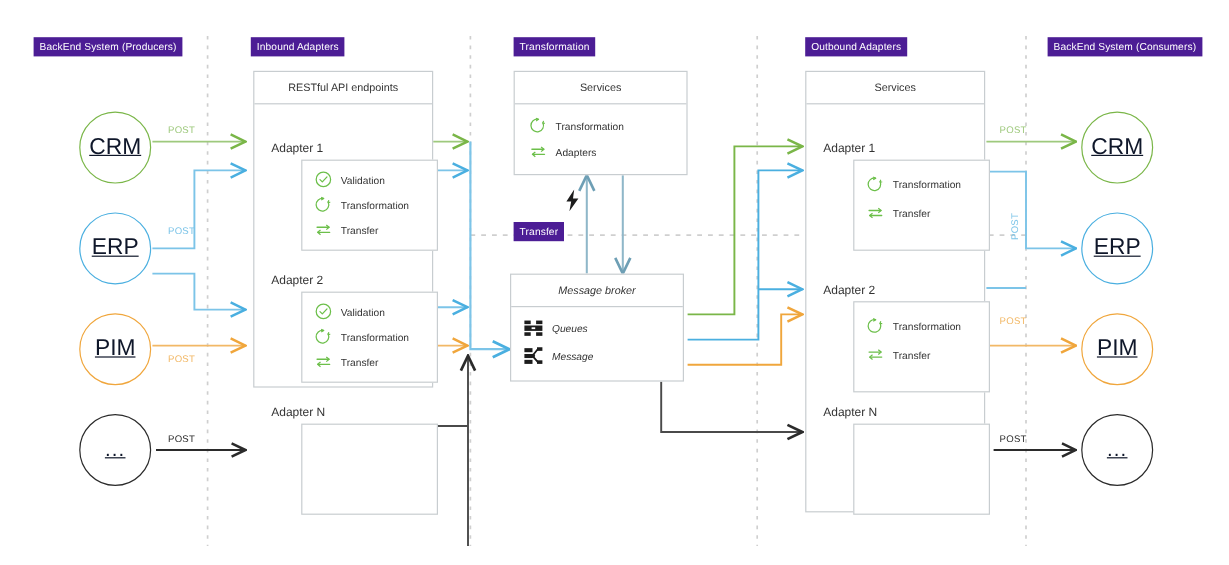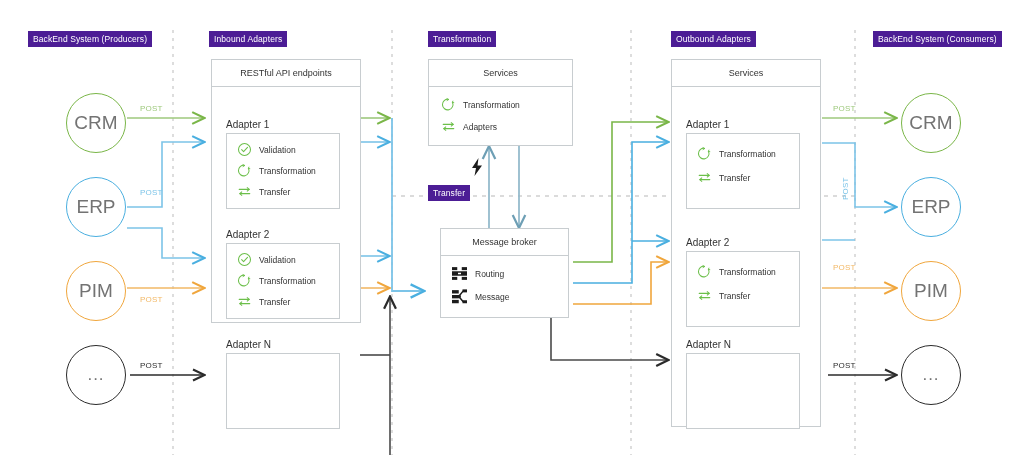--- a/index.html
+++ b/index.html
@@ -24,22 +24,23 @@
     padding: 1.5px 5px 2.5px 5px;
     white-space: nowrap;
     letter-spacing: 0.1px;
   }
   .node-circle {
     position: absolute;
     border-radius: 50%;
     background: #ffffff;
     display: flex; align-items: center; justify-content: center;
     font-size: 19px;
-    color: #737373;
+    color: #0f172a;
     box-sizing: border-box;
+    text-decoration: underline;
   }
   .node-circle.dots { font-size: 17px; letter-spacing: 1px; }
 
   .panel {
     position: absolute;
     background: #ffffff;
     border: 1px solid #c8cdd0;
     box-sizing: border-box;
   }
   .panel-head {
@@ -53,20 +54,21 @@
   .adapter-title {
     position: absolute;
     font-size: 10px;
     color: #333;
   }
   .adapter-box {
     position: absolute;
     border: 1px solid #c8cdd0;
     background: #ffffff;
     box-sizing: border-box;
+    margin-left: 25px;
   }
   .svc-row {
     position: absolute;
     display: flex;
     align-items: center;
     gap: 7px;
     font-size: 8.5px;
     color: #333;
     white-space: nowrap;
   }
@@ -314,33 +316,33 @@
         </svg>
         <span>Adapters</span>
       </div>
     </div>
   </div>
 
   <svg style="position:absolute; left:470px; top:158px; width:14px; height:18px;" viewBox="0 0 14 18">
     <path d="M8.5,0 L2,10 L6,10 L4.5,18 L12,7.5 L7.5,7.5 Z" fill="#1c1c1c"></path>
   </svg>
 
-  <div class="panel" style="left:440px; top:228px; width:129px; height:90px;">
+  <div class="panel" style="left:425px; top:228px; width:145px; height:90px;font-style:italic;">
     <div class="panel-head">Message broker</div>
     <div class="panel-body" style="height:62px;">
       <div class="svc-row" style="left:10px; top:10px;">
         <svg class="mb-ico" viewBox="0 0 22 20">
           <rect x="1" y="1.5" width="7" height="4" fill="#1c1c1c"></rect>
           <rect x="14" y="1.5" width="7" height="4" fill="#1c1c1c"></rect>
           <rect x="1" y="14.5" width="7" height="4" fill="#1c1c1c"></rect>
           <rect x="14" y="14.5" width="7" height="4" fill="#1c1c1c"></rect>
           <rect x="1" y="7" width="20" height="6" fill="#1c1c1c"></rect>
           <rect x="9" y="9" width="4" height="2" fill="#ffffff"></rect>
         </svg>
-        <span>Routing</span>
+        <span>Queues</span>
       </div>
       <div class="svc-row" style="left:10px; top:33px;">
         <svg class="mb-ico" viewBox="0 0 22 20">
           <rect x="1" y="1.5" width="9" height="4.5" fill="#1c1c1c"></rect>
           <rect x="1" y="8" width="9" height="4.5" fill="#1c1c1c"></rect>
           <rect x="1" y="14.5" width="9" height="4.5" fill="#1c1c1c"></rect>
           <rect x="15" y="0.5" width="6" height="4" fill="#1c1c1c"></rect>
           <rect x="15" y="15" width="6" height="4" fill="#1c1c1c"></rect>
           <path d="M10,10 L16,2.5 M10,10 L16,17" stroke="#1c1c1c" stroke-width="2" fill="none"></path>
           <circle cx="10.5" cy="10" r="2.4" fill="#1c1c1c"></circle>

